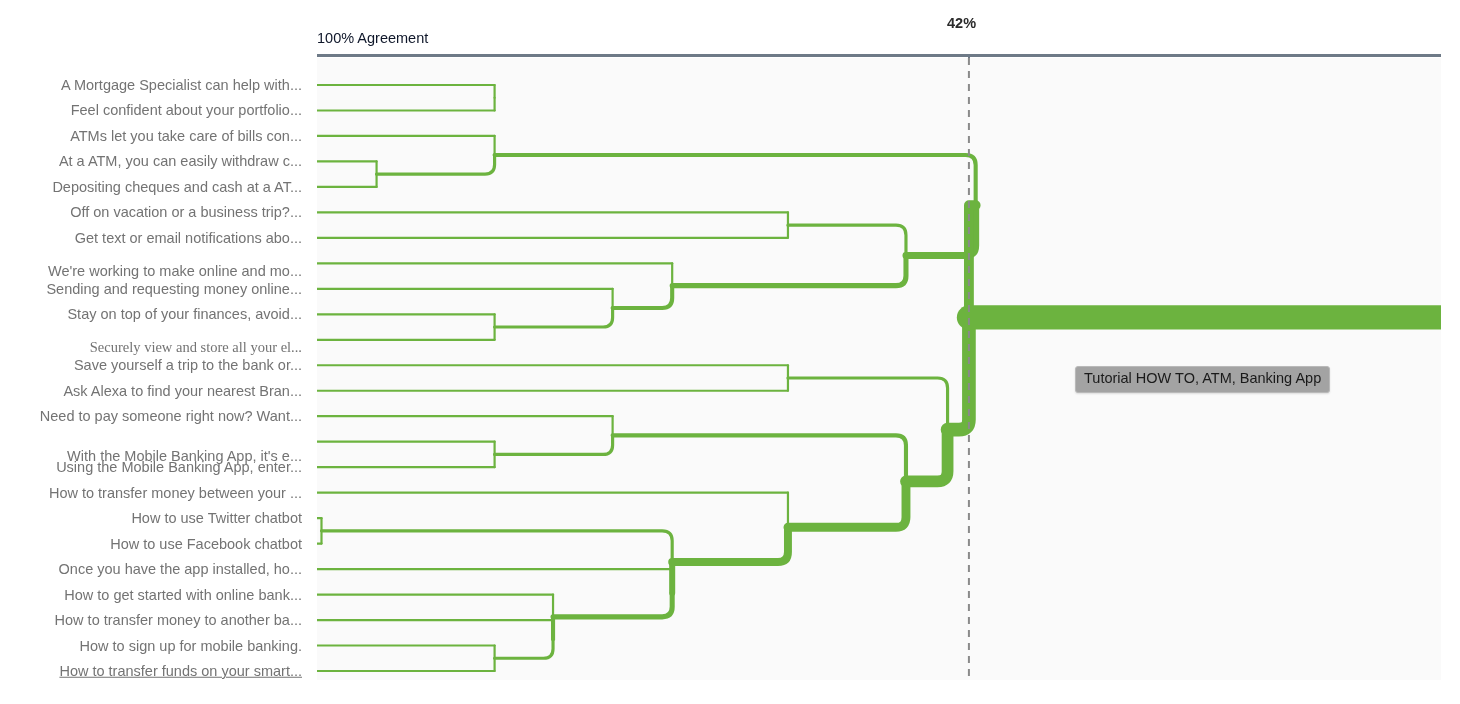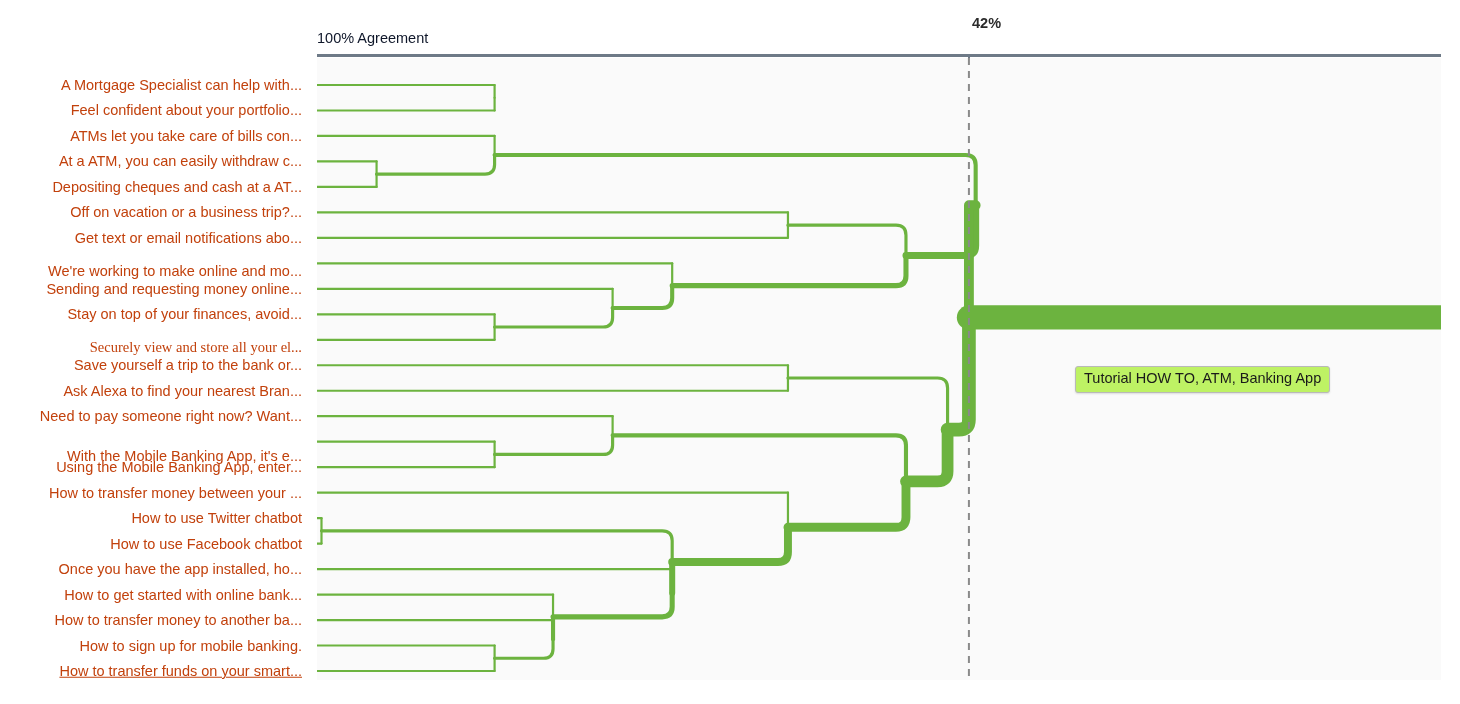--- a/index.html
+++ b/index.html
@@ -13,21 +13,21 @@
   
   .axis-header{position:absolute;left:0;top:0;width:1460px;height:56px;}
   .axis-label{
     position:absolute;top:31px;
     font-size:14.5px;color:#0f172a;white-space:nowrap;line-height:1;
   }
   .axis-label.left{left:317px;}
   .axis-label.right{right:19px;margin-top:40px;}
   .cut-label{
     position:absolute;top:16px;left:947px;
-    font-size:14.5px;font-weight:bold;color:#2b2b2b;white-space:nowrap;line-height:1;margin-left:25px;
+    font-size:14.5px;font-weight:bold;color:#2b2b2b;white-space:nowrap;line-height:1;
   }
   .axis-rule{
     position:absolute;left:317px;top:54px;width:1124px;height:3px;
     background:#6e7a87;
   }
   .cut-tick{
     position:absolute;left:968px;top:54px;width:2px;height:7px;background:#6e7a87;
   }
 
   
@@ -35,28 +35,28 @@
     position:absolute;left:317px;top:58px;width:1124px;height:622px;
     background:#fafafa;
   }
   .plot svg{display:block;}
 
   
   .labels{position:absolute;left:0;top:58px;width:317px;height:622px;}
   .leaf-label{
     position:absolute;right:15px;
     font-size:14.5px;line-height:1;white-space:nowrap;
-    color:#c2410c;text-align:left;
+    color:#737373;text-align:left;
     transform:translateY(-50%);
   }
 
   
   .cluster-chip{
     position:absolute;
-    background:#bef264;border:1px solid #b9b9b9;border-radius:3px;
+    background:#a3a3a3;border:1px solid #b9b9b9;border-radius:3px;
     padding:4px 8px 5px 8px;
     font-size:14.5px;color:#1a1a1a;white-space:nowrap;line-height:1.1;
     box-shadow:0 1px 2px rgba(0,0,0,.12);
   }
 </style>
 </head>
 <body>
 
 <div id="root">
 

